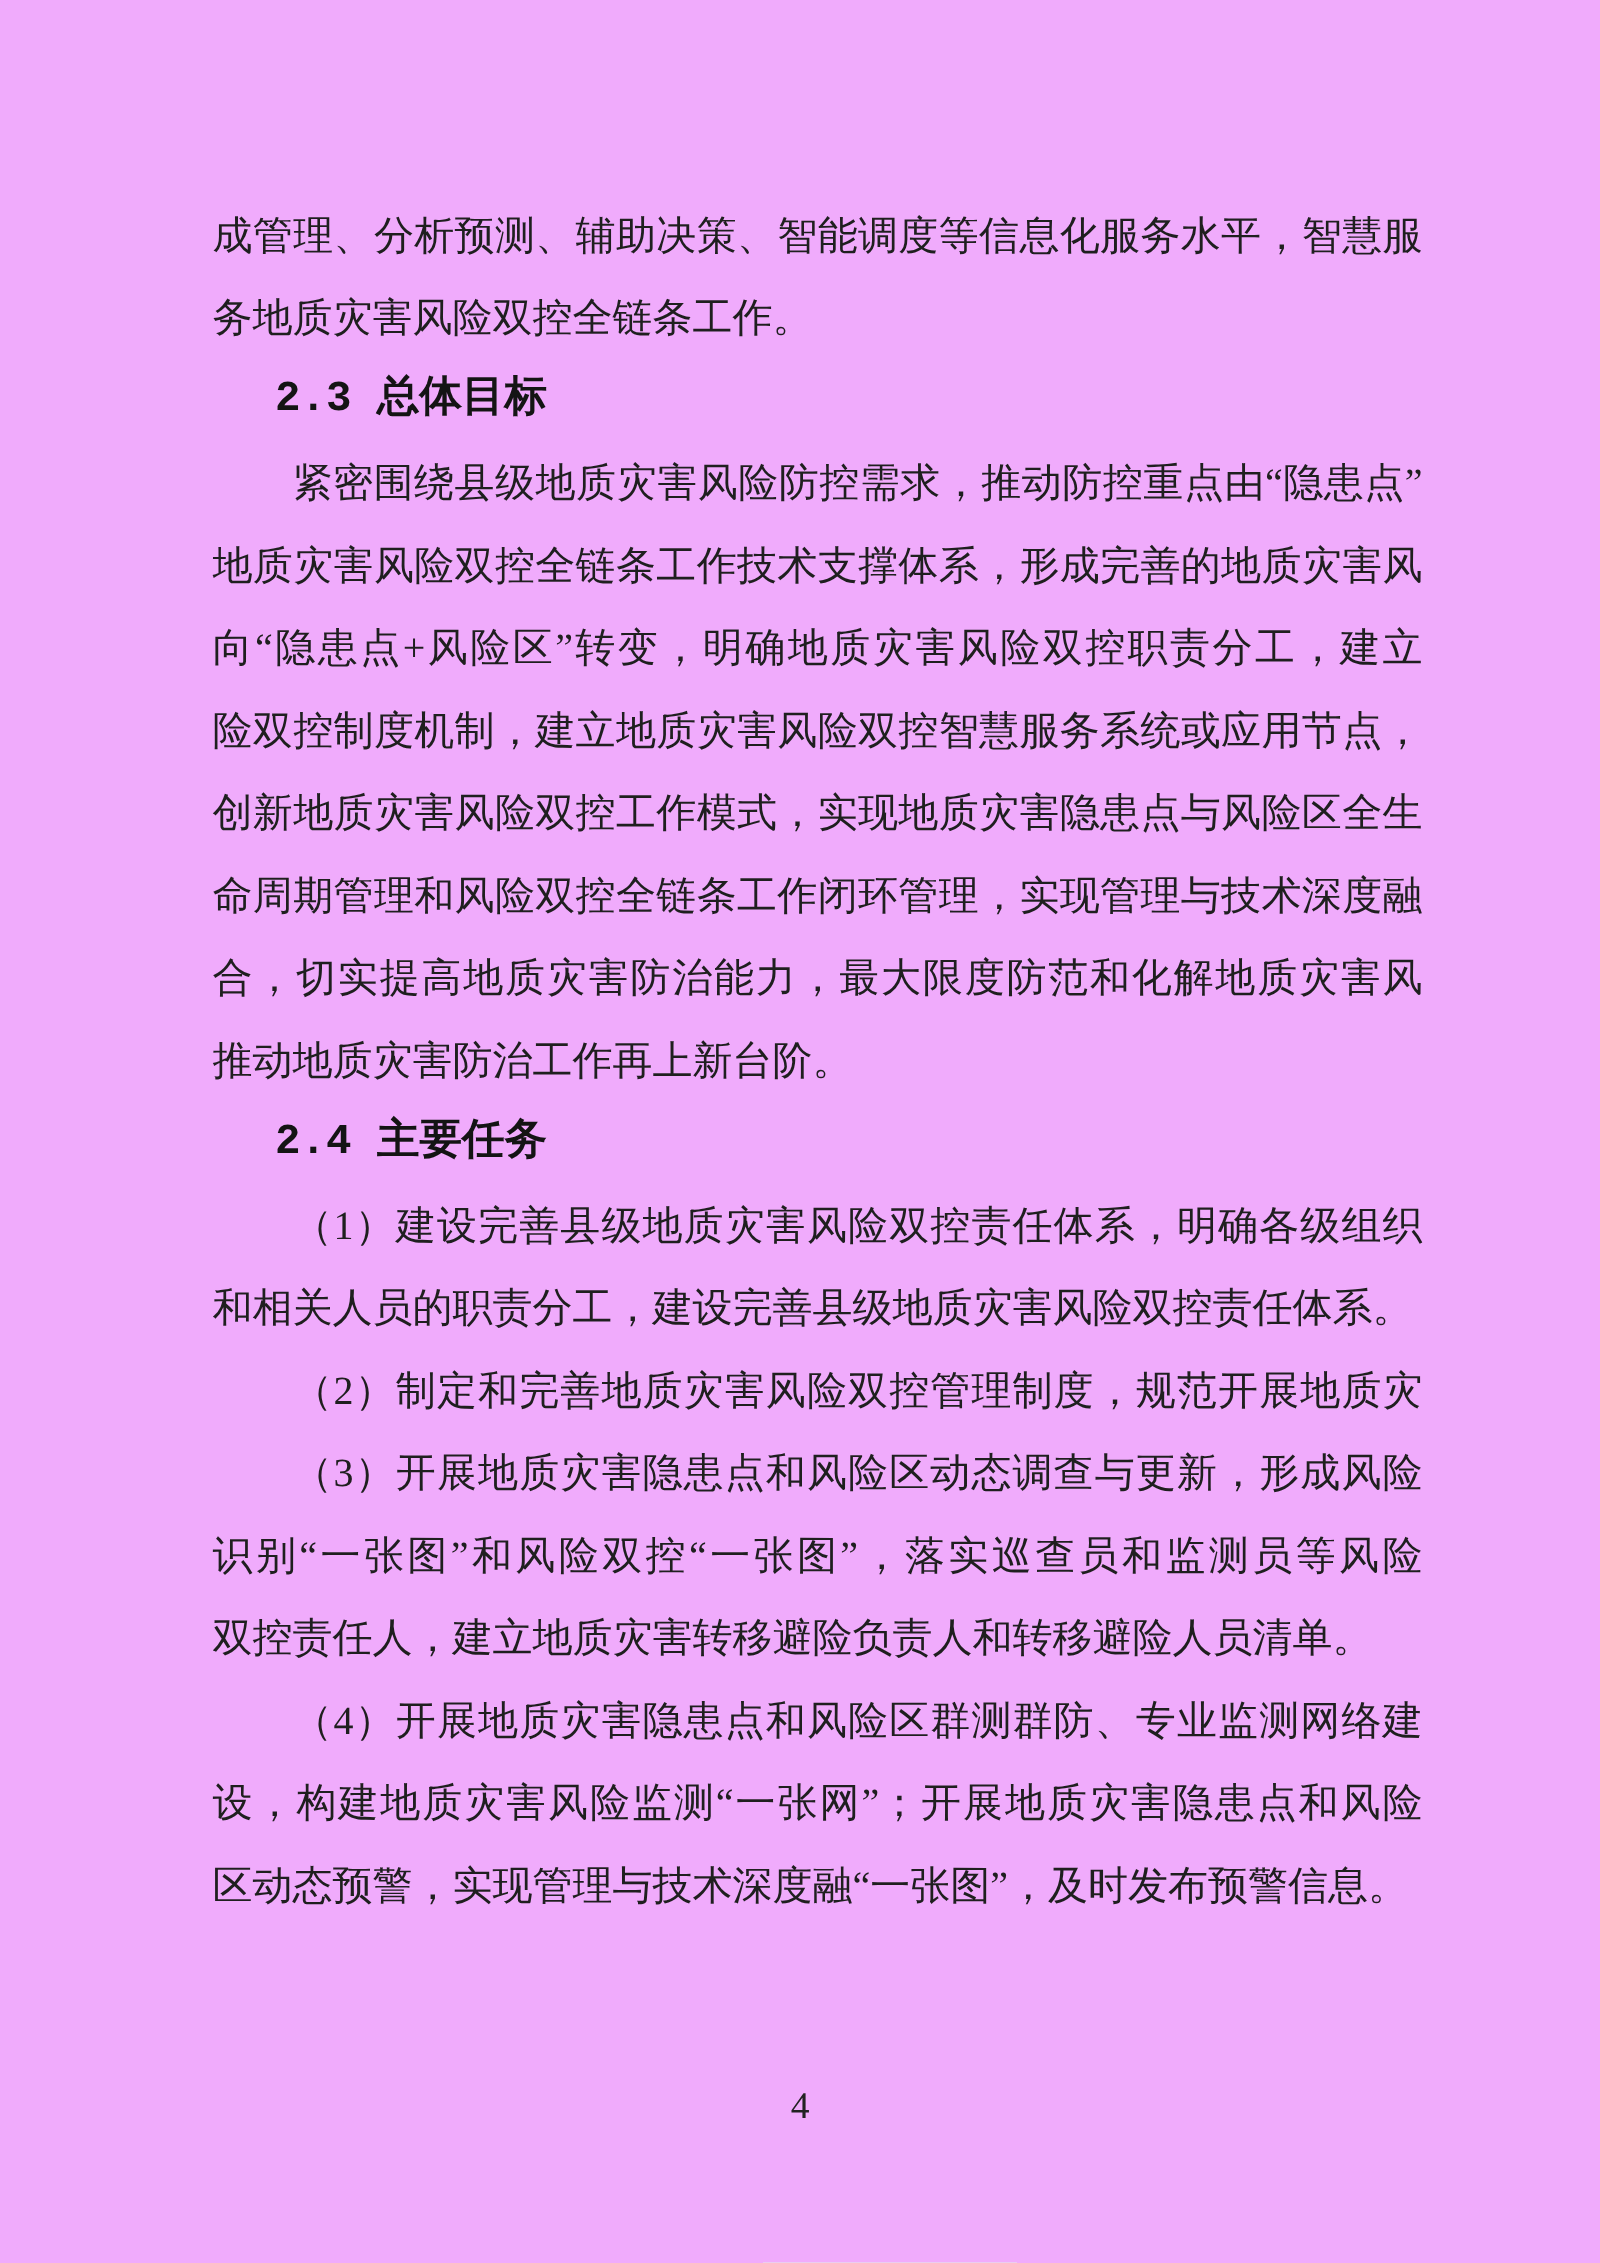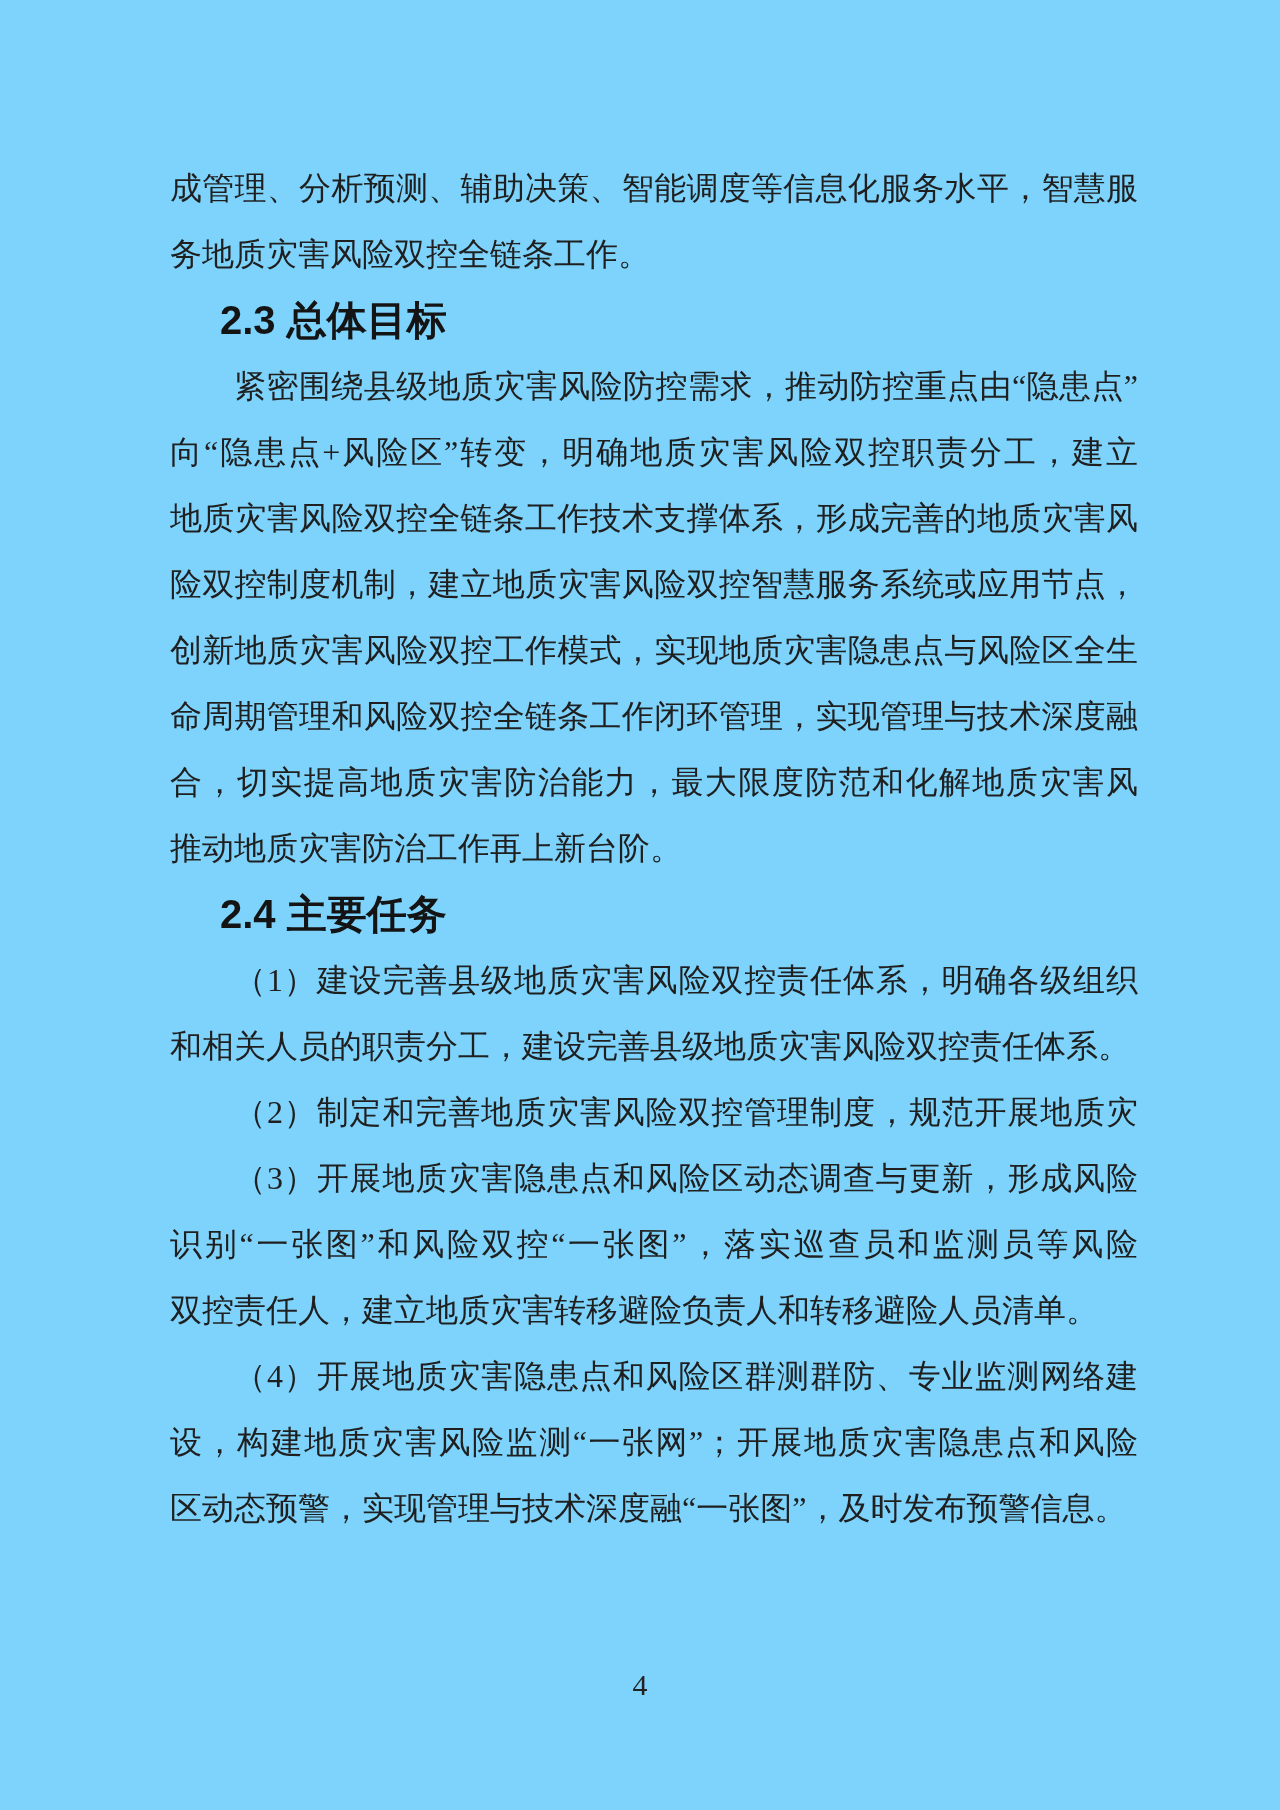--- a/index.html
+++ b/index.html
@@ -1,19 +1,19 @@
 <!DOCTYPE html>
 <html><head>
 <meta charset="utf-8">
 <style>
   html,body{margin:0;padding:0;background:#e8e8e8;}
   .page{
     position:relative;
     width:1280px;height:1810px;
-    background:#7dd3fc;
+    background:#f0abfc;
     overflow:hidden;
     margin:0 auto;
   }
   .body-text{
     position:absolute;
     left:170px;top:155px;
     width:968px;
   }
   .ln{
     margin:0;
@@ -27,23 +27,23 @@
     overflow:hidden;
     white-space:normal;
   }
   .ln.last{
     text-align:center;
     text-align-last:left;
   }
   .ln.ind{ text-indent:64px; }
   .heading{
     margin:0;
-    font-family:Liberation Sans, sans-serif;
+    font-family:Liberation Mono, monospace;
     font-weight:bold;
-    font-size:40px;
+    font-size:34px;
     line-height:66px;
     height:66px;
     color:#141414;
     padding-left:50px;
     text-align:left;
   }
   .page-number{
     position:absolute;
     left:0;top:1668px;
     width:100%;
@@ -58,22 +58,22 @@
 
 <div class="page">
   <div class="body-text">
 
     <p class="ln full">成管理、分析预测、辅助决策、智能调度等信息化服务水平，智慧服</p>
     <p class="ln last">务地质灾害风险双控全链条工作。</p>
 
     <h2 class="heading">2.3 总体目标</h2>
 
     <p class="ln ind full">紧密围绕县级地质灾害风险防控需求，推动防控重点由“隐患点”</p>
+    <p class="ln full">地质灾害风险双控全链条工作技术支撑体系，形成完善的地质灾害风</p>
     <p class="ln full">向“隐患点+风险区”转变，明确地质灾害风险双控职责分工，建立</p>
-    <p class="ln full">地质灾害风险双控全链条工作技术支撑体系，形成完善的地质灾害风</p>
     <p class="ln full">险双控制度机制，建立地质灾害风险双控智慧服务系统或应用节点，</p>
     <p class="ln full">创新地质灾害风险双控工作模式，实现地质灾害隐患点与风险区全生</p>
     <p class="ln full">命周期管理和风险双控全链条工作闭环管理，实现管理与技术深度融</p>
     <p class="ln full">合，切实提高地质灾害防治能力，最大限度防范和化解地质灾害风险，</p>
     <p class="ln last">推动地质灾害防治工作再上新台阶。</p>
 
     <h2 class="heading">2.4 主要任务</h2>
 
     <p class="ln ind full">（1）建设完善县级地质灾害风险双控责任体系，明确各级组织</p>
     <p class="ln last">和相关人员的职责分工，建设完善县级地质灾害风险双控责任体系。</p>

